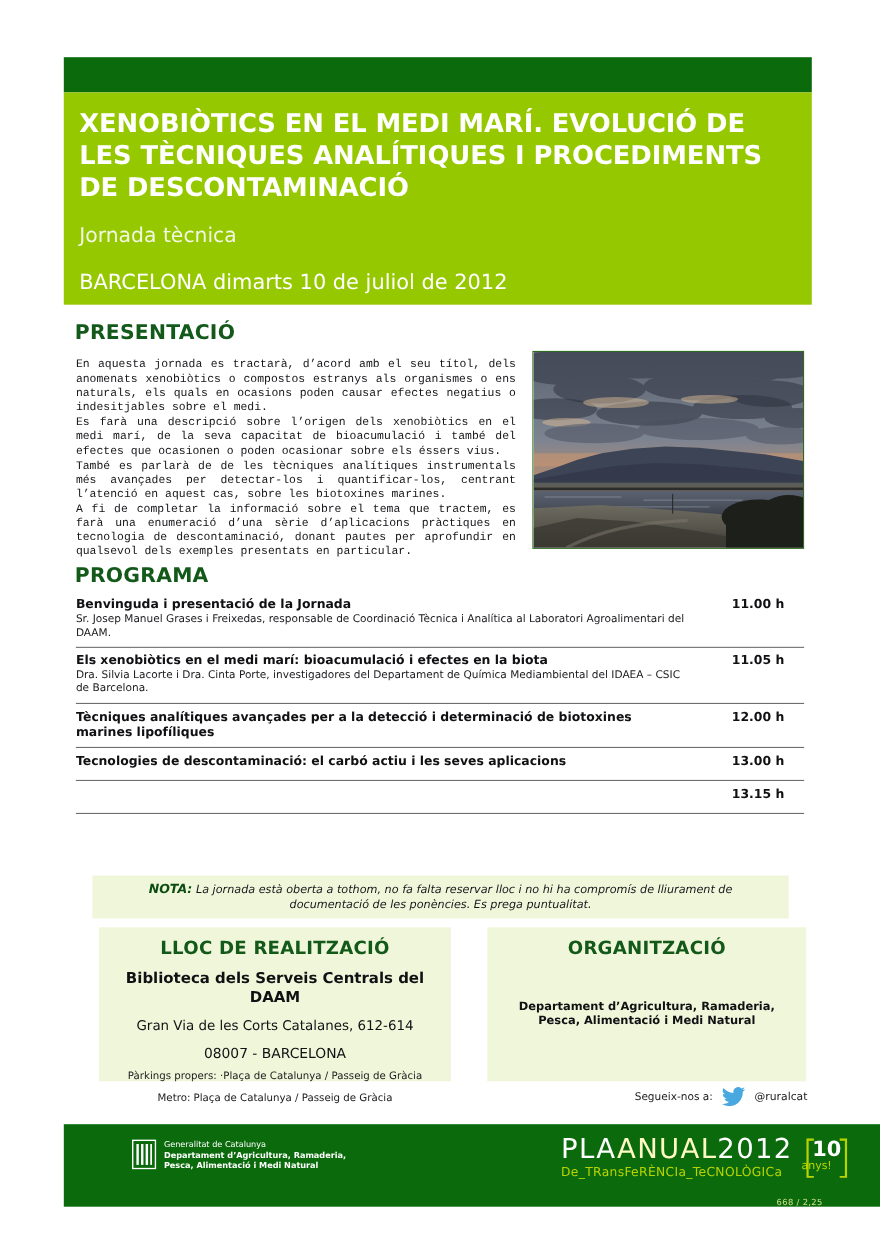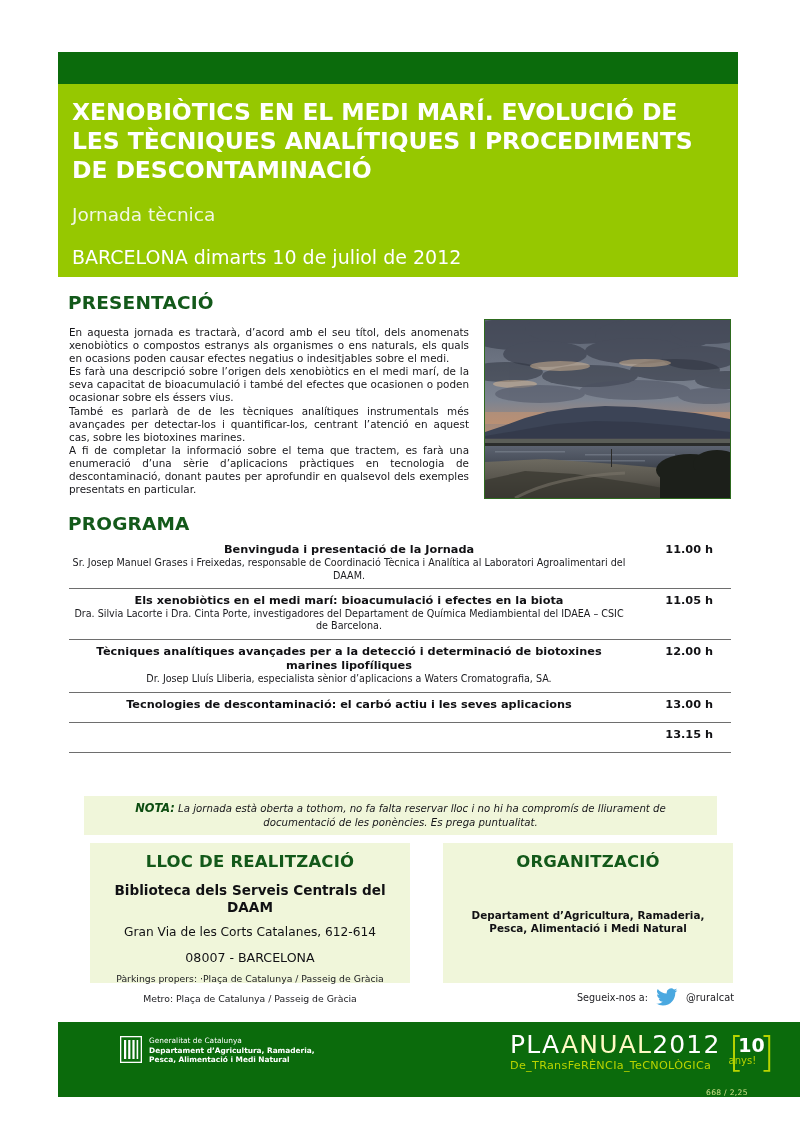--- a/index.html
+++ b/index.html
@@ -81,21 +81,21 @@
   .pres-text {
     position: absolute;
     left: 69px;
     top: 326px;
     width: 400px;
     font-size: 10.4px;
     line-height: 13.1px;
     color: #16161a;
     text-align: justify;
   }
-  .pres-text p { margin: 0; }
+  .pres-text p { margin: 0; font-family: Liberation Mono, monospace; }
 
   .photo {
     position: absolute;
     left: 484px;
     top: 319px;
     width: 247px;
     height: 180px;
     border: 1px solid #2e6b1f;
     box-sizing: border-box;
     overflow: hidden;
@@ -107,21 +107,20 @@
     position: absolute;
     left: 69px;
     top: 540px;
     width: 662px;
   }
   .prog-row {
     border-bottom: 1.5px solid #6e6e6e;
     padding: 5px 0 6px 0;
     position: relative;
     min-height: 18px;
-    text-align: center;
   }
   .prog-row:first-child { padding-top: 3px; }
   .prog-title {
     font-size: 11.3px;
     font-weight: bold;
     color: #111114;
     line-height: 14.4px;
     width: 560px;
   }
   .prog-speaker {
@@ -433,21 +432,20 @@
       <div class="prog-speaker">Sr. Josep Manuel Grases i Freixedas, responsable de Coordinació Tècnica i Analítica al Laboratori Agroalimentari del DAAM.</div>
       <div class="prog-time">11.00 h</div>
     </div>
     <div class="prog-row">
       <div class="prog-title">Els xenobiòtics en el medi marí: bioacumulació i efectes en la biota</div>
       <div class="prog-speaker">Dra. Silvia Lacorte i Dra. Cinta Porte, investigadores del Departament de Química Mediambiental del IDAEA – CSIC de Barcelona.</div>
       <div class="prog-time">11.05 h</div>
     </div>
     <div class="prog-row">
       <div class="prog-title">Tècniques analítiques avançades per a la detecció i determinació de biotoxines marines lipofíliques</div>
-      <div class="prog-speaker">Dr. Josep Lluís Lliberia, especialista sènior d’aplicacions a Waters Cromatografia, SA.</div>
       <div class="prog-time">12.00 h</div>
     </div>
     <div class="prog-row">
       <div class="prog-title">Tecnologies de descontaminació: el carbó actiu i les seves aplicacions</div>
       <div class="prog-time">13.00 h</div>
     </div>
     <div class="prog-row">
       <div class="prog-time">13.15 h</div>
     </div>
   </div>

